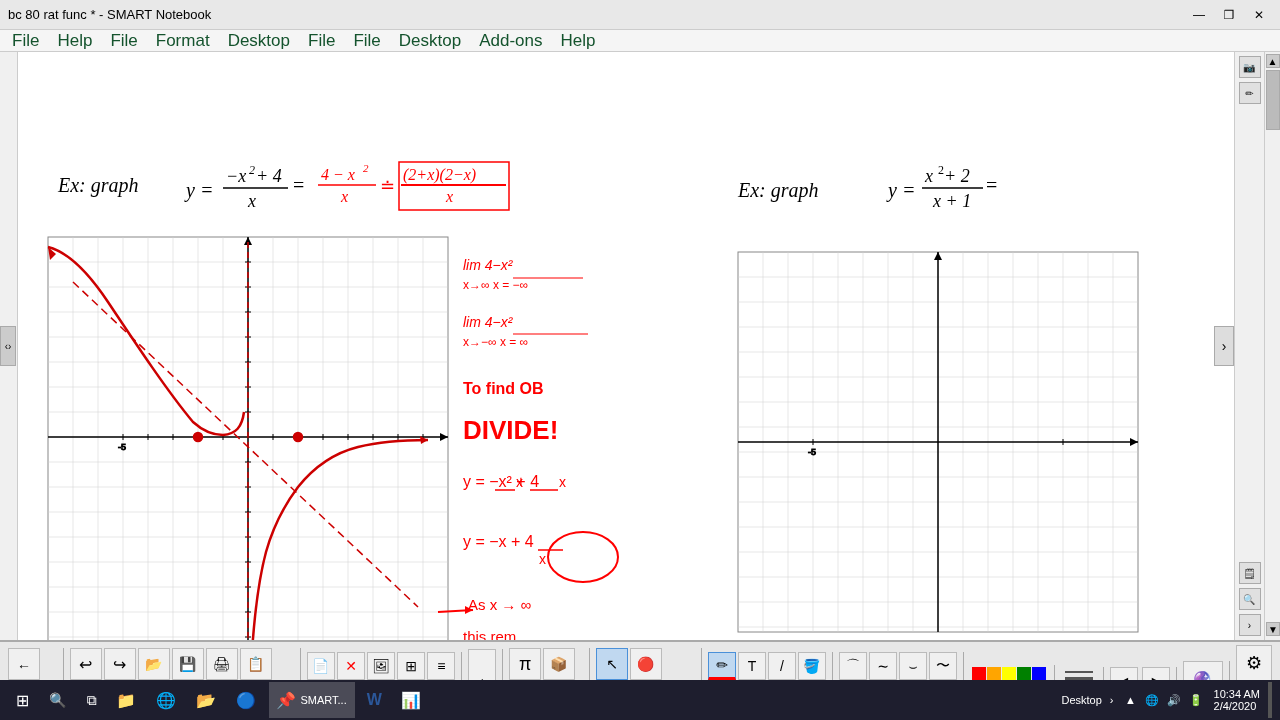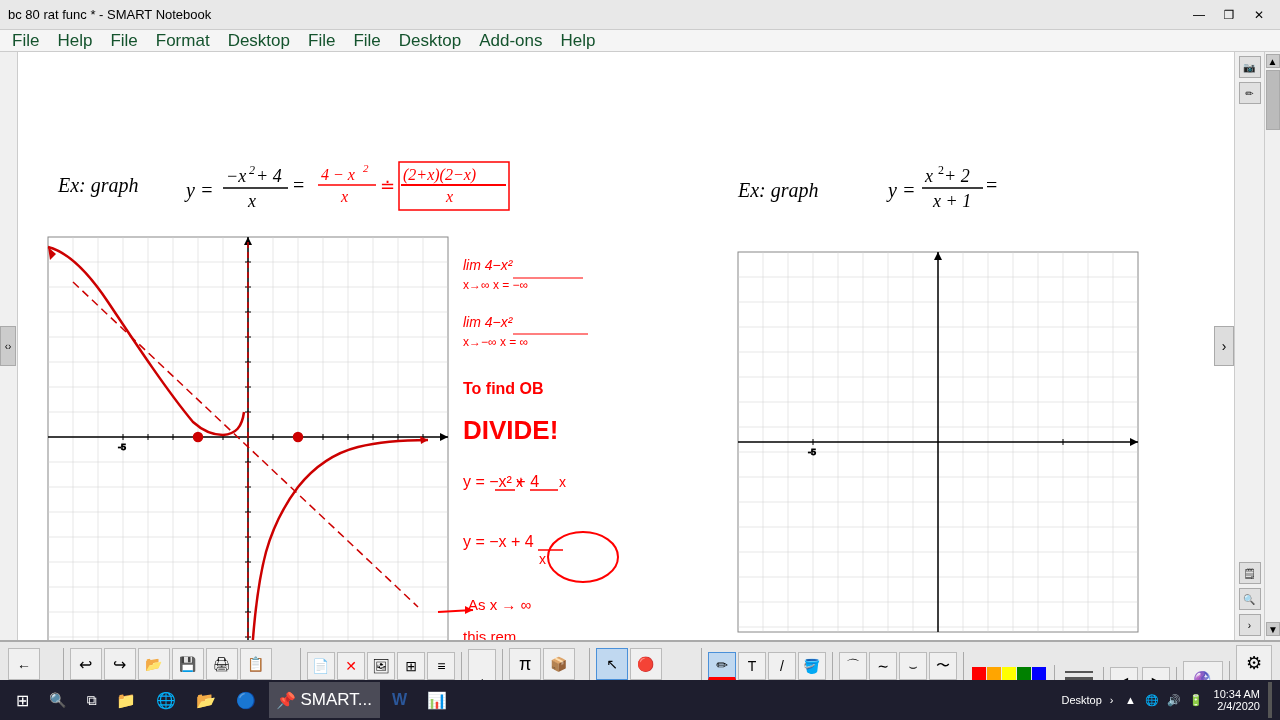--- a/index.html
+++ b/index.html
@@ -583,37 +583,37 @@
     <span style="font-size:16px;">🌐</span>
   </button>
   <button class="taskbar-btn">
     <span style="font-size:16px;">📂</span>
   </button>
   <button class="taskbar-btn">
     <span style="font-size:16px;">🔵</span>
   </button>
   <button class="taskbar-btn" style="background:rgba(255,255,255,0.2);">
     <span style="font-size:16px;">📌</span>
-    <span style="font-size:17px;">SMART...</span>
+    <span style="font-size:11px;">SMART...</span>
   </button>
   <button class="taskbar-btn">
     <span style="font-size:16px; font-weight:bold; color:#2B579A;">W</span>
   </button>
   <button class="taskbar-btn">
     <span style="font-size:16px;">📊</span>
   </button>
 
   <div id="taskbar-right">
     <span>Desktop</span>
     <span style="cursor:pointer;">›</span>
     <div class="tray-icons">
       <span class="tray-icon">▲</span>
       <span class="tray-icon">🌐</span>
       <span class="tray-icon">🔊</span>
       <span class="tray-icon">🔋</span>
     </div>
-    <div style="cursor:pointer;text-align:right;">
+    <div style="cursor:pointer;">
       <div>10:34 AM</div>
       <div>2/4/2020</div>
     </div>
     <span style="width:4px;height:36px;background:#555;cursor:pointer;"></span>
   </div>
 </div>
 
 </body></html>

